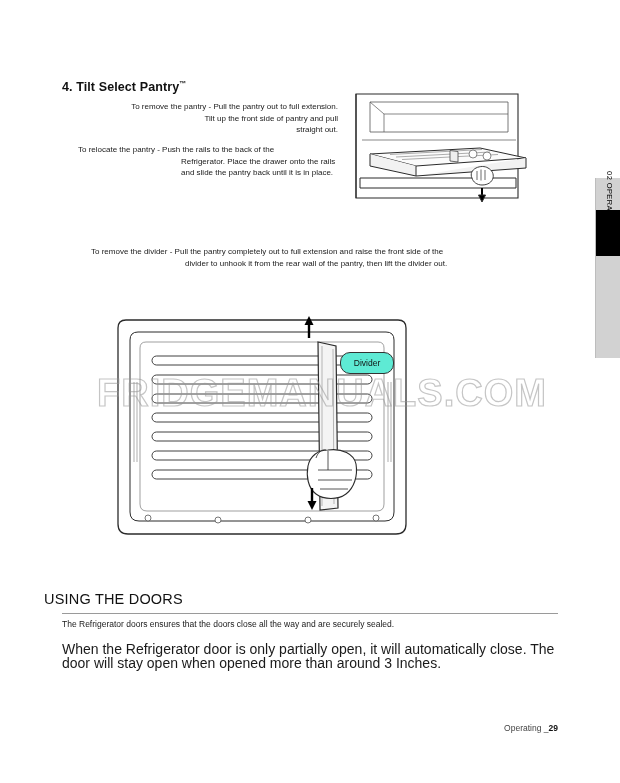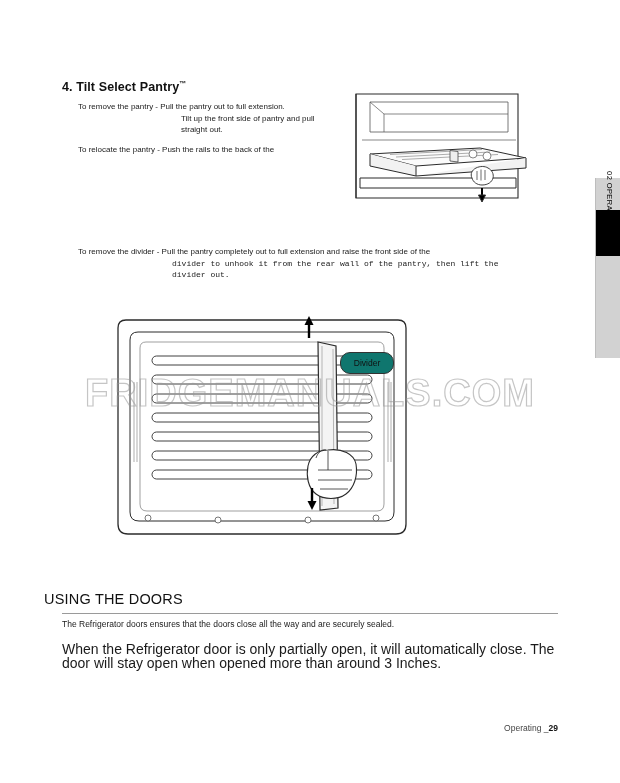--- a/index.html
+++ b/index.html
@@ -77,26 +77,26 @@
     color: #1a1a1a;
   }
   .instr .lead {
     white-space: nowrap;
   }
   .indent {
     display: block;
     padding-left: 103px;
   }
 
-  .i1 { left: 78px; top: 101px; width: 260px; }
+  .i1 { left: 78px; top: 101px; width: 260px; text-align: right; }
   .i2 { left: 78px; top: 144px; width: 260px; }
-  .i3 { left: 78px; top: 246px; width: 430px; }
+  .i3 { left: 91px; top: 246px; width: 430px; }
   .i4 { left: 78px; top: 278px; width: 430px; }
 
-  .i3 .indent, .i4 .indent { padding-left: 94px; font-family: Liberation Mono, monospace; }
+  .i3 .indent, .i4 .indent { padding-left: 94px; }
 
   
   .fig-top {
     position: absolute;
     left: 330px;
     top: 92px;
     width: 200px;
     height: 115px;
   }
 
@@ -110,31 +110,31 @@
   }
 
   .divider-callout {
     position: absolute;
     left: 340px;
     top: 352px;
     width: 52px;
     height: 20px;
     border: 1px solid #333;
     border-radius: 10px;
-    background: #0f766e;
+    background: #5eead4;
     font-size: 8.5px;
     line-height: 20px;
     text-align: center;
     color: #111;
   }
 
   
   .watermark {
     position: absolute;
-    left: 60px;
+    left: 72px;
     top: 372px;
     width: 500px;
     text-align: center;
     font-size: 38px;
     font-weight: bold;
     letter-spacing: 1px;
     color: transparent;
     -webkit-text-stroke: 1.2px rgba(150,150,150,0.55);
     text-shadow: 0 0 0 rgba(0,0,0,0);
     pointer-events: none;
@@ -204,20 +204,21 @@
 
   <div class="instr i1">
     <span class="lead">To remove the pantry -</span>
     <span>Pull the pantry out to full extension.</span>
     <span class="indent">Tilt up the front side of pantry and pull straight out.</span>
   </div>
 
   <div class="instr i2">
     <span class="lead">To relocate the pantry -</span>
     <span>Push the rails to the back of the</span>
+    <span class="indent">Refrigerator. Place the drawer onto the rails and slide the pantry back until it is in place.</span>
   </div>
 
   <div class="fig-top">
     <svg width="200" height="115" viewBox="0 0 200 115" fill="none" stroke="#2b2b2b" stroke-width="1">
 
       <path d="M26 2 L188 2 L188 106 L26 106 Z" fill="#fff" stroke="#2b2b2b" stroke-width="1.1"></path>
       <path d="M26 2 L26 106" stroke="#2b2b2b" stroke-width="1.1"></path>
 
       <path d="M40 10 L178 10 L178 40 L40 40 Z" fill="#fff" stroke="#555" stroke-width="0.8"></path>
       <path d="M40 10 L54 22 L178 22" stroke="#555" stroke-width="0.7"></path>

